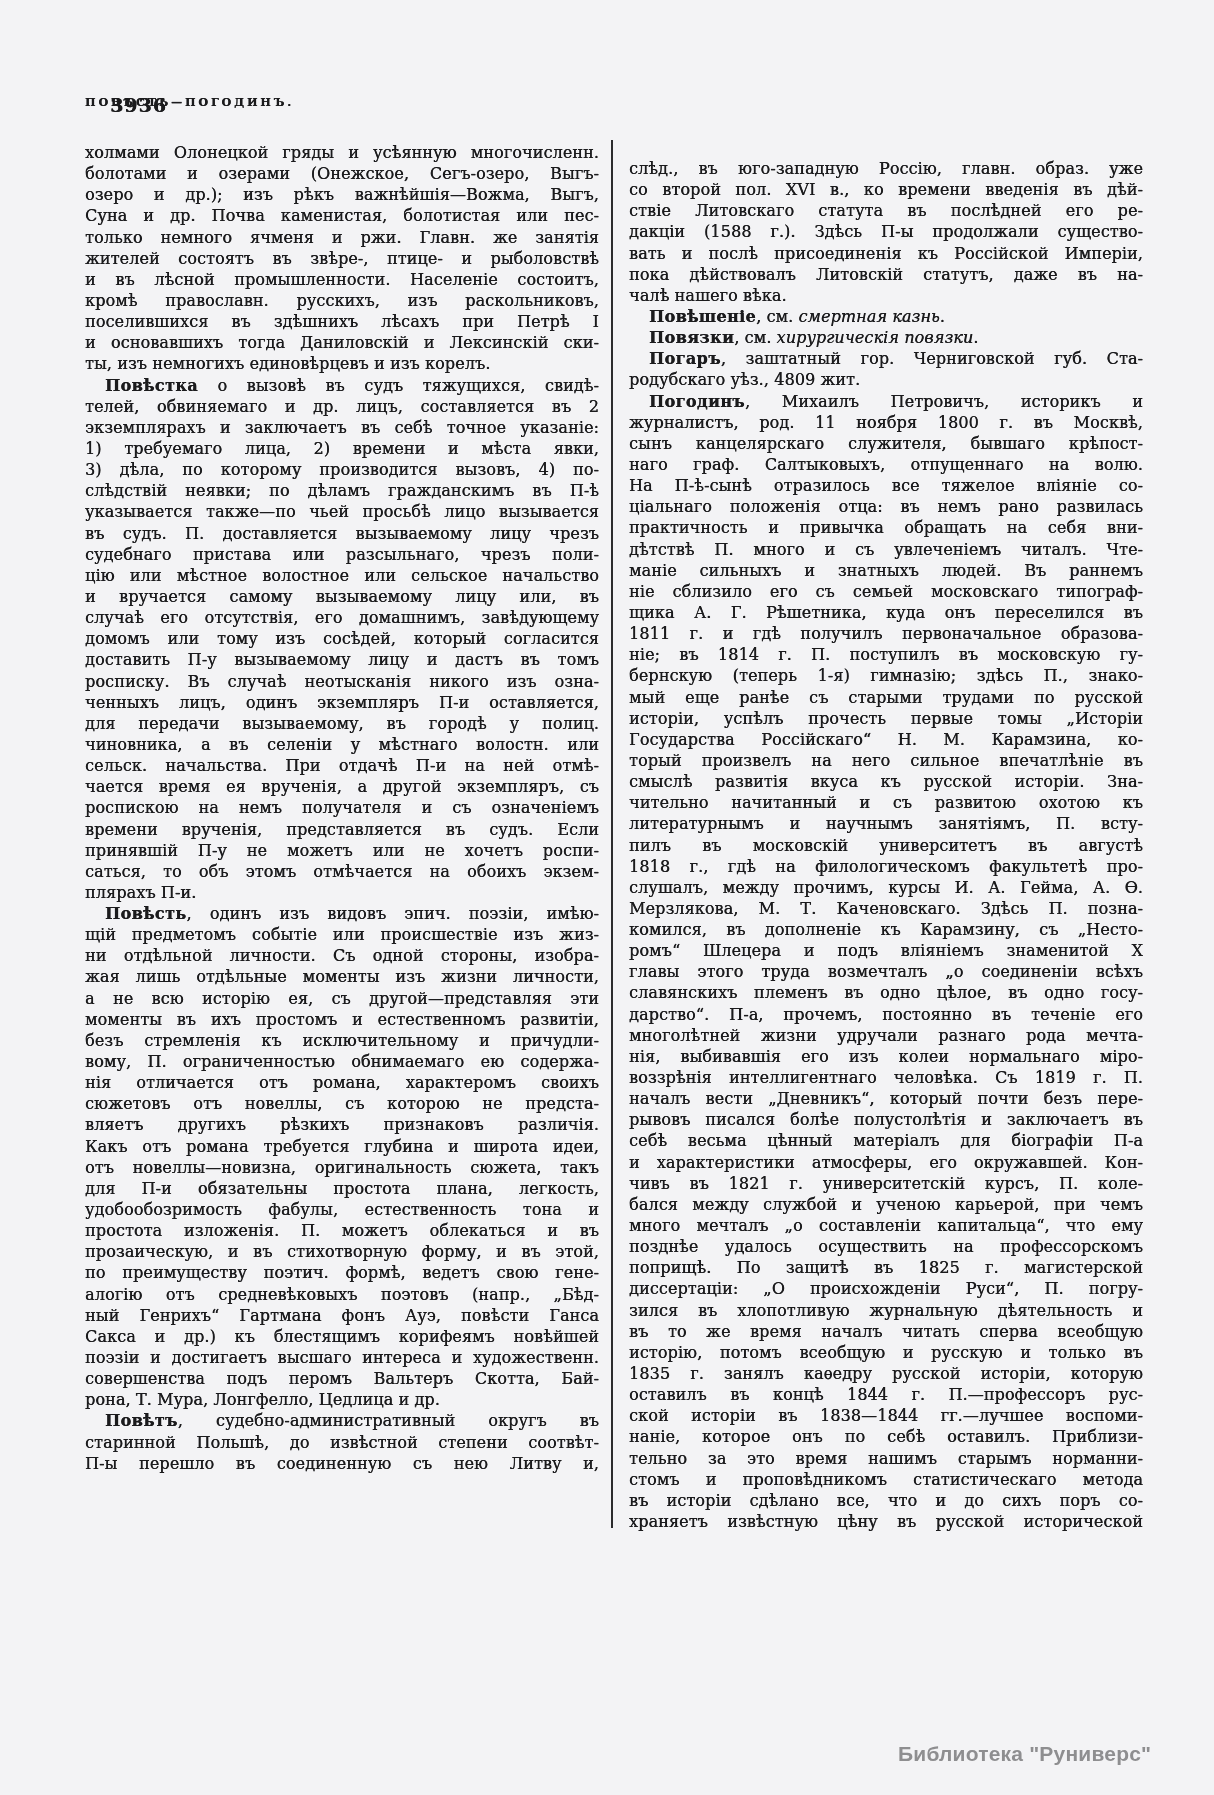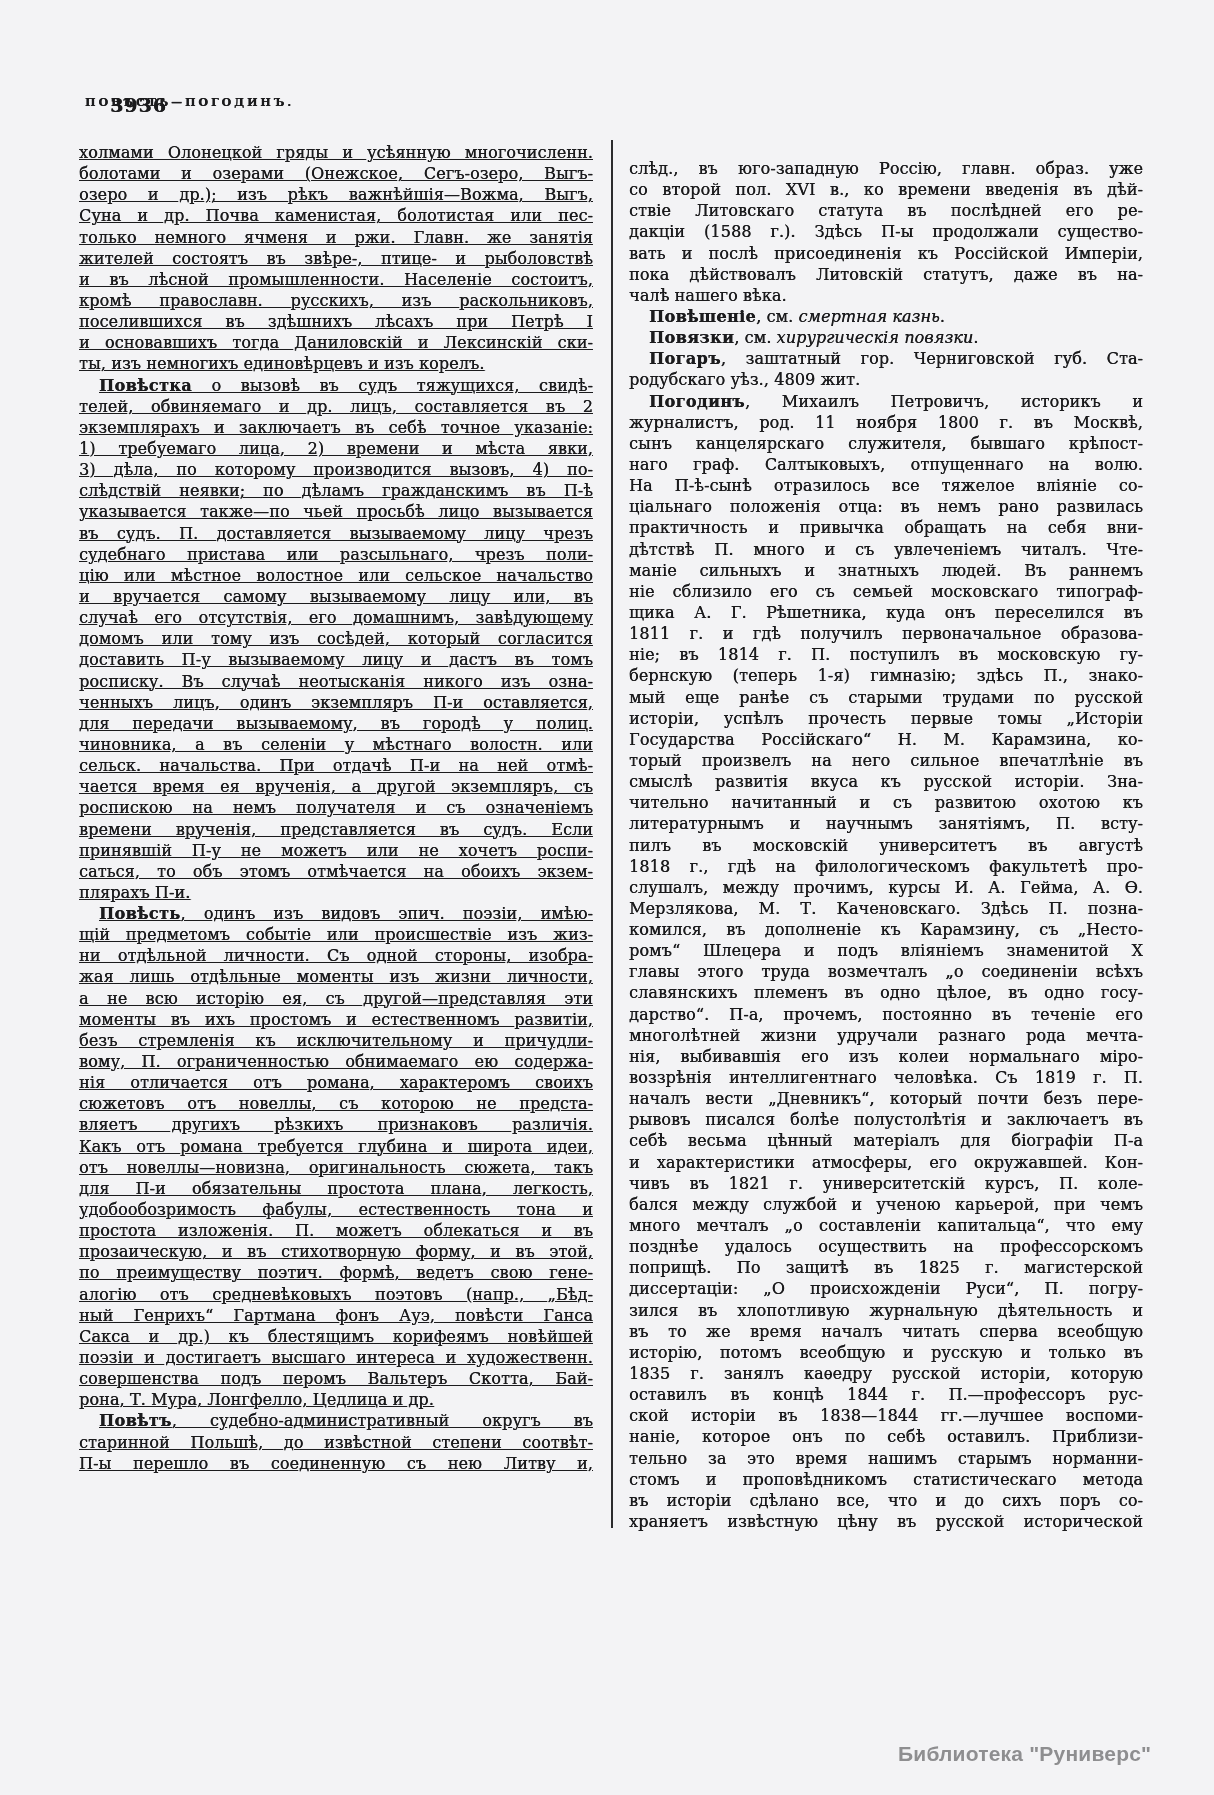--- a/index.html
+++ b/index.html
@@ -5,21 +5,21 @@
   html,body{margin:0;padding:0;background:#d8d8da;}
   .page{position:relative;width:1214px;height:1795px;background:#f3f3f5;margin:0 auto;overflow:hidden;
         font-family:"DejaVu Serif", serif;color:#1b1b1d;}
   .pagenum{position:absolute;left:110px;top:94px;font-size:19px;font-weight:700;letter-spacing:1px;
            text-shadow:0.4px 0 0 currentColor;}
   .running-title{position:absolute;left:85px;top:96px;width:1056px;text-align:left;
            font-size:11px;font-weight:700;letter-spacing:3px;text-shadow:0.3px 0 0 currentColor;}
   .divider{position:absolute;left:611px;top:140px;width:2px;height:1388px;background:#2b2b2d;}
   .col{position:absolute;top:142px;width:514px;font-size:16px;letter-spacing:0.1px;
        text-shadow:0.3px 0 0 currentColor;}
-  .col-left{left:79px;text-decoration:underline;}
+  .col-left{left:85px;}
   .col-right{left:629px;margin-top:16px;}
   .para{margin:0;padding:0;}
   .line{height:21.15px;line-height:21.15px;overflow:hidden;text-align:justify;text-align-last:justify;}
   .line.end{text-align-last:left;}
   .para.headed .line.first{text-indent:20px;}
   .head{font-weight:700;letter-spacing:0.4px;}
   .xref{font-style:italic;}
   .watermark{position:absolute;left:898px;top:1742px;font-family:"Liberation Sans", sans-serif;
              font-size:21px;font-weight:700;color:#8e8e90;letter-spacing:0.2px;}
 </style>

